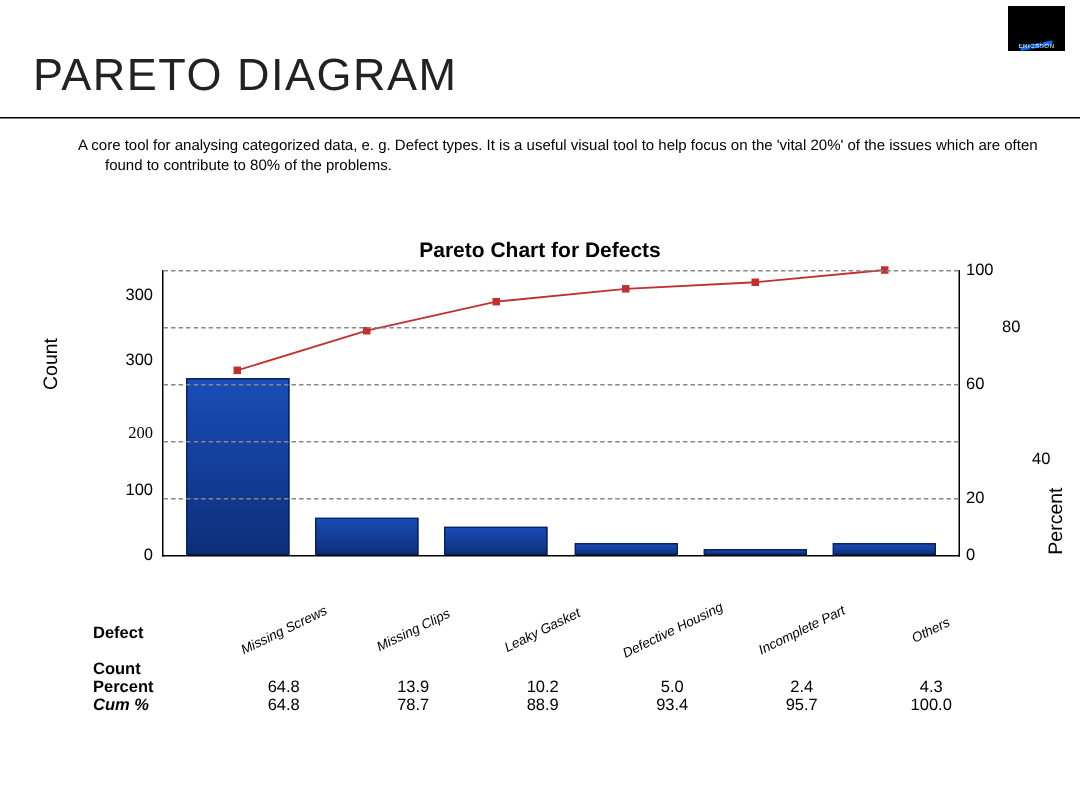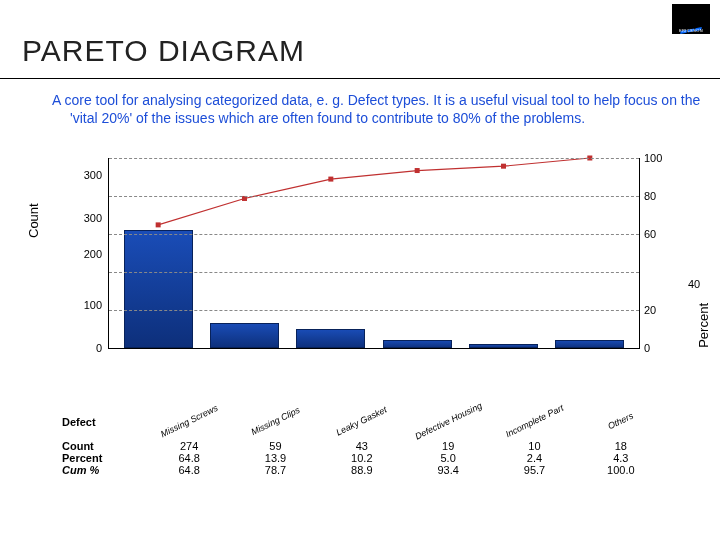--- a/index.html
+++ b/index.html
@@ -3,21 +3,21 @@
 <meta charset="utf-8">
 <style>
   html, body { margin: 0; padding: 0; width: 720px; height: 540px; background: #fff; font-family: Arial, Helvetica, sans-serif; color: #000; }
   .page { position: relative; width: 720px; height: 513px; }
   .logo { position: absolute; top: 4px; right: 10px; width: 38px; height: 30px; background: #000; display: flex; align-items: flex-end; justify-content: center; padding-bottom: 2px; box-sizing: border-box; }
   .logo .bars { display: flex; gap: 1px; transform: skewX(-20deg) rotate(-12deg); }
   .logo .bar { width: 6px; height: 3px; background: #0a6cff; }
   .logo .name { position: absolute; bottom: 1px; width: 100%; text-align: center; color: #fff; font-size: 4px; letter-spacing: 0.4px; line-height: 5px; }
   .title { position: absolute; left: 22px; top: 34px; font-size: 30px; letter-spacing: 1px; font-weight: 300; color: #222; }
   .hr { position: absolute; left: 0; top: 78px; width: 720px; height: 1px; background: #000; }
-  .desc { position: absolute; left: 32px; top: 92px; width: 640px; font-size: 14px; line-height: 1.25; color: #1d4ed8; text-indent: -18px; padding-left: 38px; }
+  .desc { position: absolute; left: 32px; top: 92px; width: 640px; font-size: 10px; line-height: 1.25; color: #000000; text-indent: -18px; padding-left: 38px; }
   .chart-area { position: absolute; left: 30px; top: 158px; width: 660px; height: 320px; }
   .chart-title { text-align: center; font-weight: bold; font-size: 14px; margin-bottom: 6px; }
   .plot-wrap { position: relative; height: 218px; }
   .ylabel { position: absolute; left: -4px; top: 80px; transform: rotate(-90deg); transform-origin: left top; font-size: 13px; }
   .ylabel2 { position: absolute; right: -6px; top: 145px; transform: rotate(-90deg); transform-origin: right top; font-size: 13px; }
   .yticks { position: absolute; left: 38px; top: 0; width: 36px; height: 190px; font-size: 11px; text-align: right; }
   .ytick { position: absolute; right: 2px; transform: translateY(-50%); }
   .y2ticks { position: absolute; right: 18px; top: 0; width: 30px; height: 190px; font-size: 11px; text-align: left; }
   .y2tick { position: absolute; left: 2px; transform: translateY(-50%); }
   .plot { position: absolute; left: 78px; right: 50px; top: 0; height: 190px; border-left: 1px solid #000; border-bottom: 1px solid #000; border-right: 1px solid #000; }
@@ -44,37 +44,38 @@
         <div class="bar"></div>
     </div>
     <div class="name">ERICSSON</div>
   </div>
 
   <div class="title">PARETO DIAGRAM</div>
   <div class="hr"></div>
   <div class="desc">A core tool for analysing categorized data, e. g. Defect types. It is a useful visual tool to help focus on the 'vital 20%' of the issues which are often found to contribute to 80% of the problems.</div>
 
   <div class="chart-area">
+    <div class="chart-title">Pareto Chart for Defects</div>
 
     <div class="plot-wrap">
       <div class="ylabel">Count</div>
       <div class="ylabel2">Percent</div>
       <div class="yticks" id="yticks">
           <div class="ytick" style="top: 190px;">0</div>
           <div class="ytick" style="top: 146.818px;">100</div>
-          <div class="ytick" style="top: 96px;">200</div>
+          <div class="ytick" style="top: 109px; font-family: Liberation Serif, serif;">200</div>
           <div class="ytick" style="top: 60.4545px;">300</div>
           <div class="ytick" style="top: 17.2727px;">300</div>
         </div>
       <div class="y2ticks" id="y2ticks">
           <div class="y2tick" style="top: 190px;">0</div>
           <div class="y2tick" style="top: 152px;">20</div>
           <div class="y2tick" style="top: 126px; margin-left: 44px;">40</div>
           <div class="y2tick" style="top: 76px;">60</div>
-          <div class="y2tick" style="top: 38px;">80</div>
+          <div class="y2tick" style="top: 38px; margin-left: 24px;">80</div>
           <div class="y2tick" style="top: 0px;">100</div>
         </div>
       <div class="plot" id="plot">
         <div class="bars-holder" id="bars">
             <div class="bar-col">
               <div class="defect-bar" style="height: 118.318px;"></div>
             </div>
             <div class="bar-col">
               <div class="defect-bar" style="height: 25.4773px;"></div>
             </div>
@@ -112,28 +113,20 @@
         <div class="rowlabel" style="top: 0px;">Defect</div>
         <div class="cats" style="top: 0px; position: absolute;">
           <div><span class="catlabel">Missing Screws</span></div>
           <div><span class="catlabel">Missing Clips</span></div>
           <div><span class="catlabel">Leaky Gasket</span></div>
           <div><span class="catlabel">Defective Housing</span></div>
           <div><span class="catlabel">Incomplete Part</span></div>
           <div><span class="catlabel">Others</span></div>
         </div>
         <div class="rowlabel" style="top: 24px;">Count</div>
-        <div class="cats" style="top: 24px; position: absolute;">
-          <div>274</div>
-          <div>59</div>
-          <div>43</div>
-          <div>19</div>
-          <div>10</div>
-          <div>18</div>
-        </div>
         <div class="rowlabel" style="top: 36px;">Percent</div>
         <div class="cats" style="top: 36px; position: absolute;">
           <div>64.8</div>
           <div>13.9</div>
           <div>10.2</div>
           <div>5.0</div>
           <div>2.4</div>
           <div>4.3</div>
         </div>
         <div class="rowlabel" style="top: 48px; font-style: italic;">Cum %</div>

